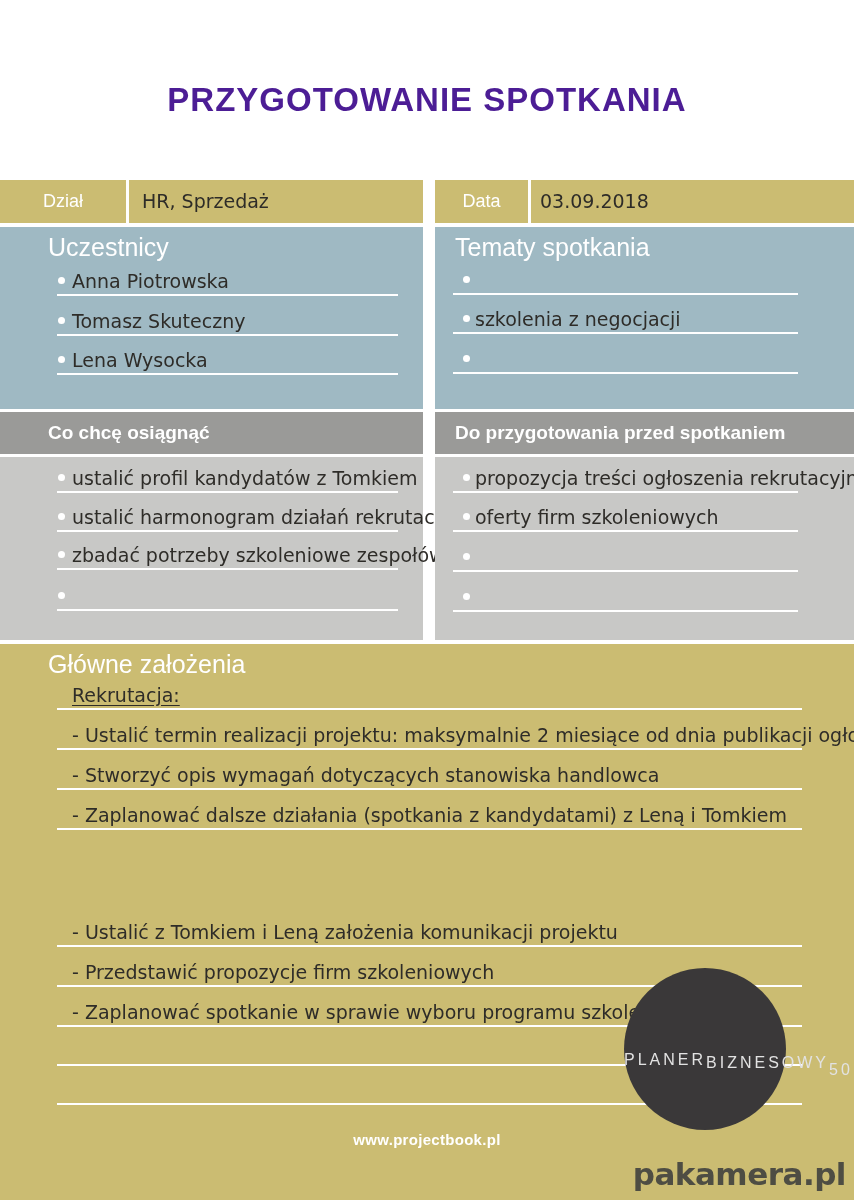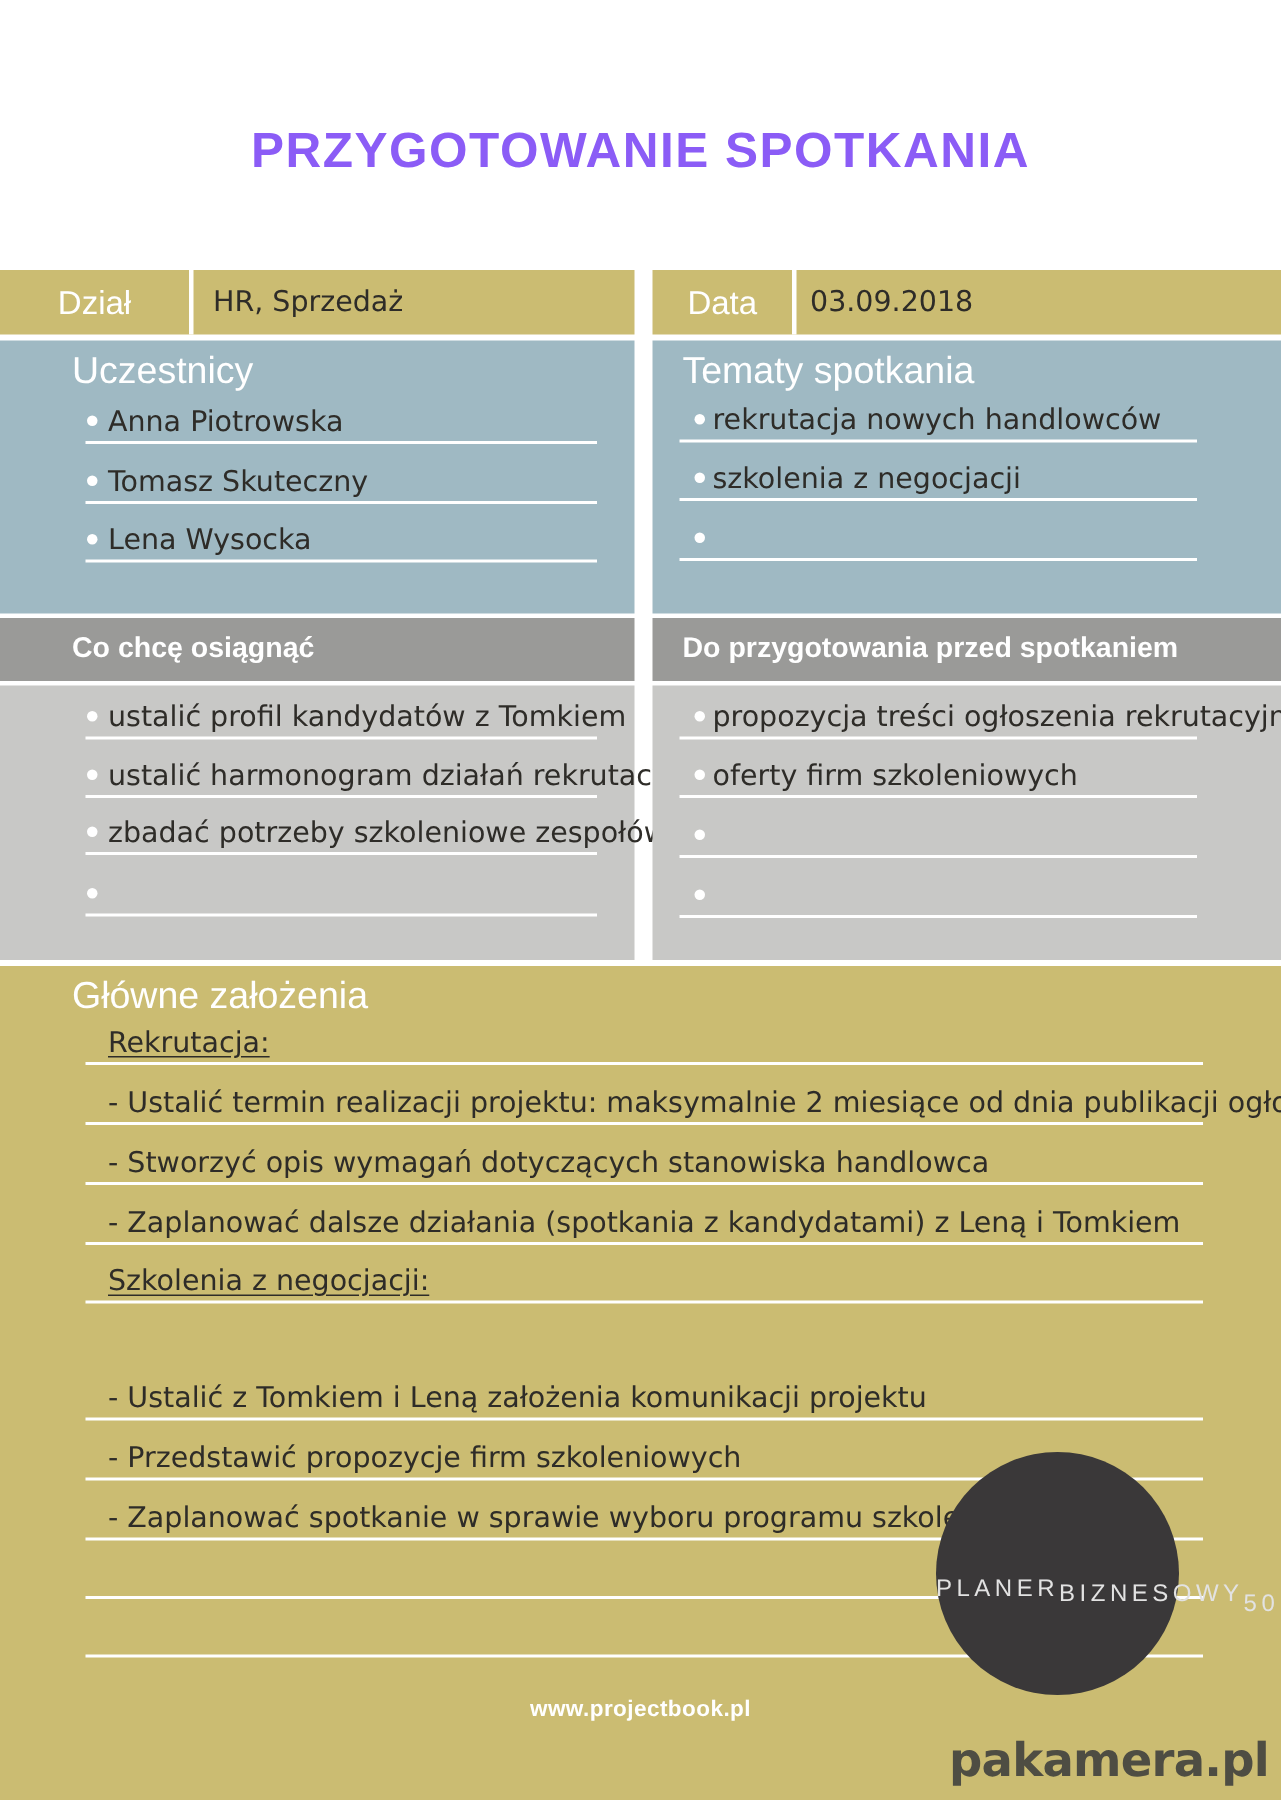--- a/index.html
+++ b/index.html
@@ -1,30 +1,30 @@
 <!DOCTYPE html>
 <html><head>
 <meta charset="utf-8">
 <style>
   html,body{margin:0;padding:0;background:#fff;}
   .page{position:relative;width:854px;height:1200px;background:#ffffff;overflow:hidden;
         font-family:"Liberation Sans",sans-serif;}
   .title{position:absolute;top:82px;left:0;width:854px;text-align:center;margin:0;
-         font-size:33px;line-height:36px;font-weight:bold;letter-spacing:1px;color:#8b5cf6;}
+         font-size:33px;line-height:36px;font-weight:bold;letter-spacing:1px;color:#4c1d95;}
   
   .blk{position:absolute;}
   .olive{background:#cbbc72;}
   .blue{background:#9fb9c3;}
   .gdark{background:#9a9a98;}
   .glight{background:#c8c8c6;}
   
   .hd{color:#ffffff;font-weight:300;margin:0;position:absolute;white-space:nowrap;}
   .hd-sec{font-size:25px;top:6px;}
   .hd-band{font-size:19px;top:0;line-height:42px;font-weight:bold;}
-  .hd-meta{font-size:22px;line-height:43px;top:0;text-align:center;}
+  .hd-meta{font-size:18px;line-height:43px;top:0;text-align:center;}
   
   .hand{font-family:"DejaVu Sans",sans-serif;font-size:19px;color:#2e2c28;white-space:nowrap;}
   .meta-val{position:absolute;top:0;line-height:43px;}
   .vdiv{position:absolute;top:0;width:3px;height:100%;background:#ffffff;}
   
   .row{position:absolute;height:26px;border-bottom:2px solid #ffffff;}
   .row .txt{position:absolute;left:15px;bottom:2px;}
   .row .dot{position:absolute;left:1px;bottom:10px;width:7px;height:7px;border-radius:50%;background:#ffffff;}
   .row.r .txt{left:22px;}
   .row.r .dot{left:10px;}
@@ -74,21 +74,20 @@
     <div class="row" style="left:57px;top:120px;width:341px;">
       <span class="dot"></span>
       <span class="txt hand">Lena Wysocka</span>
     </div>
   </div>
 
   <div class="blk blue" style="left:435px;top:227px;width:419px;height:182px;">
     <h2 class="hd hd-sec" style="left:20px;">Tematy spotkania</h2>
     <div class="row r" style="left:18px;top:40px;width:345px;">
       <span class="dot"></span>
-      <span class="txt hand">rekrutacja nowych handlowców</span>
     </div>
     <div class="row r" style="left:18px;top:79px;width:345px;">
       <span class="dot"></span>
       <span class="txt hand">szkolenia z negocjacji</span>
     </div>
     <div class="row r" style="left:18px;top:119px;width:345px;">
       <span class="dot"></span>
       <span class="txt hand"></span>
     </div>
   </div>
@@ -147,23 +146,20 @@
     </div>
     <div class="row" style="left:57px;top:78px;width:745px;">
       <span class="txt hand">- Ustalić termin realizacji projektu: maksymalnie 2 miesiące od dnia publikacji ogłoszeń</span>
     </div>
     <div class="row" style="left:57px;top:118px;width:745px;">
       <span class="txt hand">- Stworzyć opis wymagań dotyczących stanowiska handlowca</span>
     </div>
     <div class="row" style="left:57px;top:158px;width:745px;">
       <span class="txt hand">- Zaplanować dalsze działania (spotkania z kandydatami) z Leną i Tomkiem</span>
     </div>
-    <div class="row" style="left:57px;top:197px;width:745px;">
-      <span class="txt hand u">Szkolenia z negocjacji:</span>
-    </div>
     <div class="row" style="left:57px;top:275px;width:745px;">
       <span class="txt hand">- Ustalić z Tomkiem i Leną założenia komunikacji projektu</span>
     </div>
     <div class="row" style="left:57px;top:315px;width:745px;">
       <span class="txt hand">- Przedstawić propozycje firm szkoleniowych</span>
     </div>
     <div class="row" style="left:57px;top:355px;width:745px;">
       <span class="txt hand">- Zaplanować spotkanie w sprawie wyboru programu szkolenia</span>
     </div>
     <div class="row" style="left:57px;top:394px;width:745px;">

